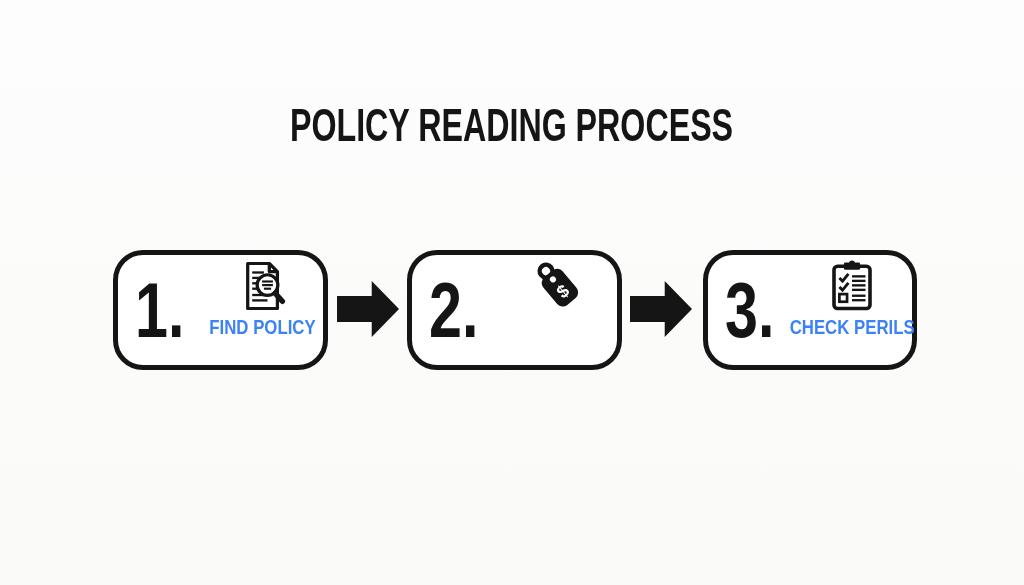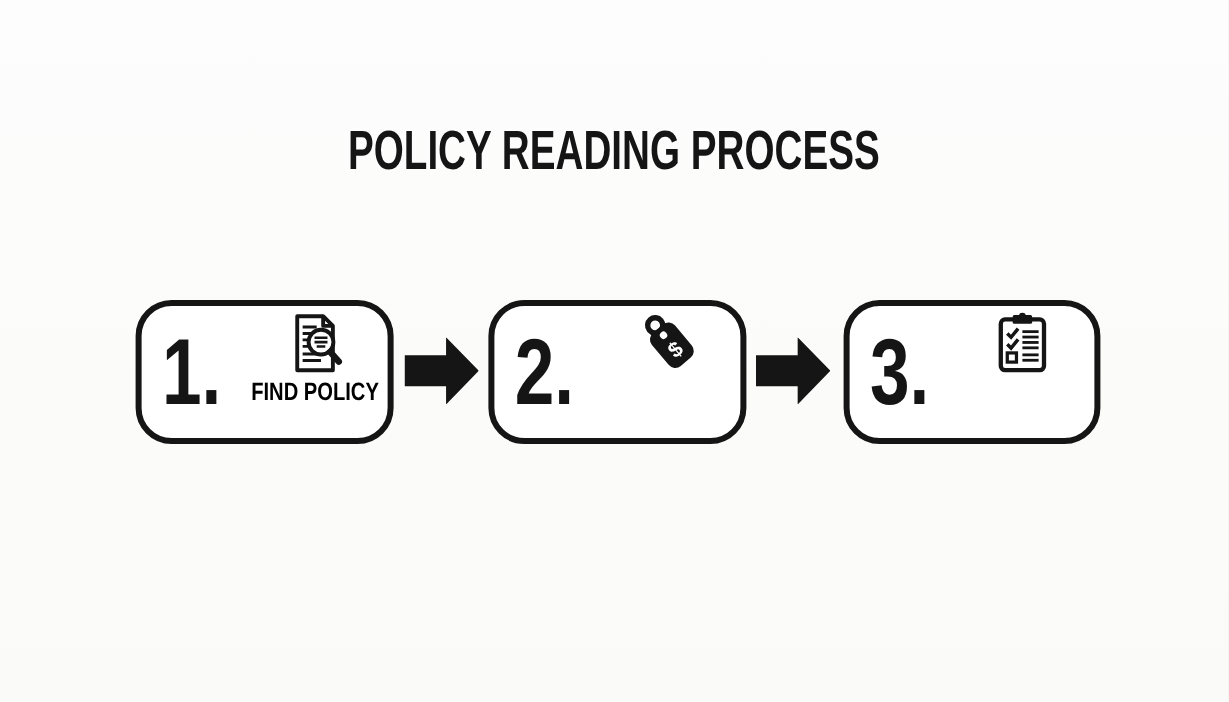--- a/index.html
+++ b/index.html
@@ -79,21 +79,21 @@
     min-width: 0;
   }
   .step-icon { display: block; width: 54px; height: 54px; }
   .step-icon svg { display: block; }
 
   .step-label {
     font-size: 21px;
     font-weight: 700;
     margin-top: 2px;
     line-height: 1.15;
-    color: #000000;
+    color: #3b82f6;
   }
   .cond-label {
     display: inline-block;
     transform: scaleX(0.80);
     transform-origin: 50% 50%;
     white-space: nowrap;
   }
 
   
   .arrow {
@@ -178,16 +178,17 @@
           <g fill="#151515">
             <rect x="30" y="18" width="15" height="2.6"></rect>
             <rect x="30" y="23" width="15" height="2.6"></rect>
             <rect x="30" y="28" width="15" height="2.6"></rect>
             <rect x="30" y="33" width="15" height="2.6"></rect>
             <rect x="30" y="39.5" width="15" height="2.6"></rect>
             <rect x="30" y="44.5" width="15" height="2.6"></rect>
           </g>
         </svg>
       </span>
+      <div class="step-label"><span class="cond-label">CHECK PERILS</span></div>
     </div>
   </div>
 
 </div>
 
 </body></html>

